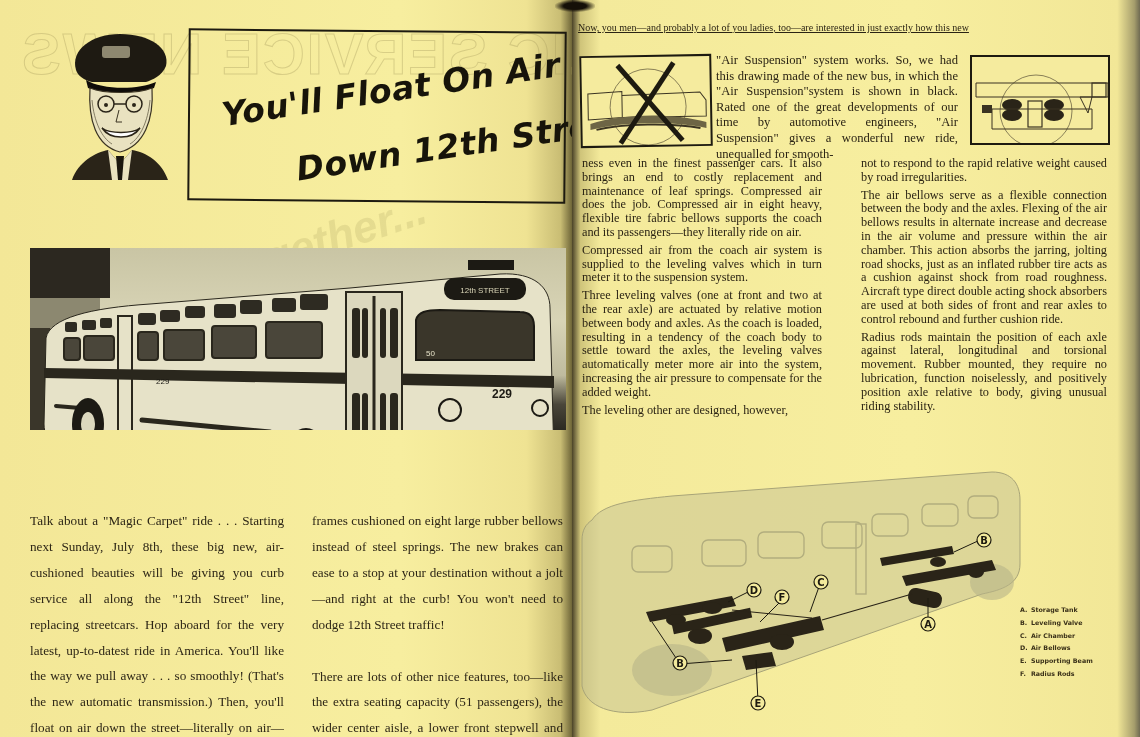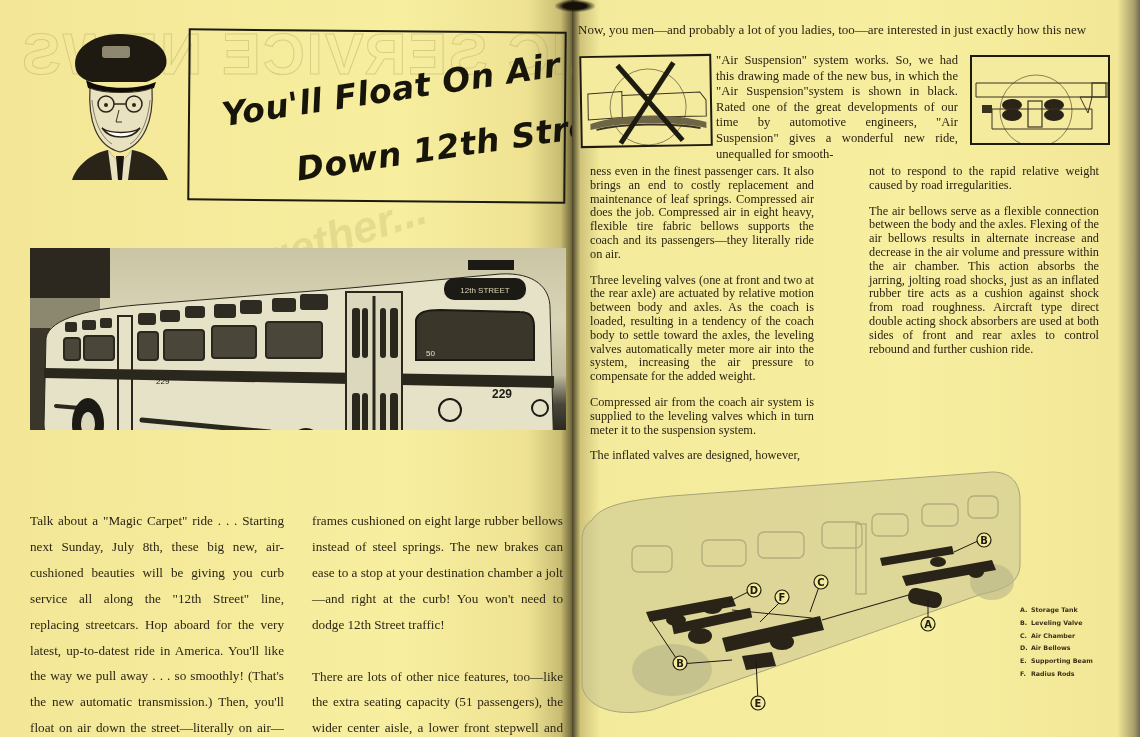--- a/index.html
+++ b/index.html
@@ -19,28 +19,28 @@
   .title-line1 { left: 30px; top: 38px; }
   .title-line2 { left: 105px; top: 92px; }
 
   .bus-photo { position: absolute; left: 30px; top: 248px; width: 536px; height: 182px; background: linear-gradient(180deg, #c9c5a4 0%, #d8d4b6 40%, #bfbb9e 70%, #4a463a 86%, #2c2a22 100%); overflow: hidden; }
   .left-text { position: absolute; font-size: 13.2px; line-height: 25.9px; text-align: justify; color: #2d2616; }
   .left-text.col1 { left: 30px; top: 508px; width: 254px; }
   .left-text.col2 { left: 312px; top: 508px; width: 251px; }
   .left-text.col2 .para2 { margin-top: 26px; }
 
   
-  .intro-line { position: absolute; left: 578px; top: 22px; font-size: 13px; color: #2b2414; white-space: nowrap; }
+  .intro-line { position: absolute; left: 578px; top: 22px; font-size: 10px; color: #2b2414; white-space: nowrap; text-decoration: underline; }
   .fig-old { position: absolute; left: 580px; top: 55px; width: 132px; height: 92px; border: 2px solid #1d1a10; transform: rotate(-1deg); background: #f5eb9e; overflow: hidden; }
   .fig-new { position: absolute; left: 970px; top: 55px; width: 140px; height: 90px; border: 2px solid #1d1a10; background: #f5eb9e; overflow: hidden; }
   .intro-text { position: absolute; left: 716px; top: 53px; width: 242px; font-size: 12.6px; line-height: 15.6px; text-align: justify; }
   .right-col { position: absolute; font-size: 12.3px; line-height: 13.8px; text-align: justify; }
   .right-col.c1 { left: 578px; top: 153px; width: 248px; }
   .right-col.c2 { left: 857px; top: 153px; width: 254px; }
-  .right-col p { margin: 12px; }
+  .right-col p { margin: 4px; }
 
   .diagram { position: absolute; left: 572px; top: 460px; width: 450px; height: 277px; }
   .legend { position: absolute; left: 1020px; top: 604px; font-family: "DejaVu Sans", sans-serif; font-size: 6.3px; font-weight: bold; color: #3a3018; line-height: 12.8px; }
   .legend .k { display: inline-block; width: 11px; }
   .callout { font-family: "DejaVu Sans", sans-serif; font-size: 10px; font-weight: bold; }
   .ghost-bg { position: absolute; color: rgba(150,140,80,0.18); font-family: "Liberation Sans", sans-serif; font-weight: bold; }
 </style>
 </head>
 <body>
 
@@ -147,21 +147,21 @@
 
         <ellipse cx="58" cy="176" rx="16" ry="26" fill="#1c1a14"></ellipse>
         <ellipse cx="58" cy="176" rx="7" ry="12" fill="#dcd8be"></ellipse>
         <ellipse cx="276" cy="212" rx="22" ry="32" fill="#1c1a14"></ellipse>
         <ellipse cx="276" cy="212" rx="11" ry="17" fill="#dcd8be" stroke="#1c1a14" stroke-width="2"></ellipse>
       </svg>
     </div>
 
     <div class="left-text col1">Talk about a "Magic Carpet" ride . . . Starting next Sunday, July 8th, these big new, air-cushioned beauties will be giving you curb service all along the "12th Street" line, replacing streetcars. Hop aboard for the very latest, up-to-datest ride in America. You'll like the way we pull away . . . so smoothly! (That's the new automatic transmission.) Then, you'll float on air down the street—literally on air—because, over and above the quiet comfort of a rubber tire ride, these big new buses have</div>
     <div class="left-text col2">
-      <p>frames cushioned on eight large rubber bellows instead of steel springs. The new brakes can ease to a stop at your destination chamber a jolt—and right at the curb! You won't need to dodge 12th Street traffic!</p>
+      <p>frames cushioned on eight large rubber bellows instead of steel springs. The new brakes can ease to a stop at your destination without a jolt—and right at the curb! You won't need to dodge 12th Street traffic!</p>
       <p class="para2">There are lots of other nice features, too—like the extra seating capacity (51 passengers), the wider center aisle, a lower front stepwell and the newest in all-weather ventilation.</p>
     </div>
   </div>
 
   <div class="page right"></div>
   <div class="gutter-top"></div>
 
   <div class="intro-line">Now, you men—and probably a lot of you ladies, too—are interested in just exactly how this new</div>
 
   <div class="fig-old">
@@ -189,28 +189,29 @@
       <ellipse cx="82" cy="58" rx="10" ry="6" fill="#2a2418"></ellipse>
       <rect x="56" y="44" width="14" height="26" fill="none" stroke="#3a3322" stroke-width="1.2"></rect>
       <path d="M20 52 L120 52 L120 72 L20 72 Z" fill="none" stroke="#3a3322" stroke-width="1"></path>
       <rect x="10" y="48" width="10" height="8" fill="#3a3322"></rect>
       <path d="M108 40 L120 40 L116 56 Z" fill="none" stroke="#3a3322" stroke-width="1"></path>
     </svg>
   </div>
 
   <div class="right-col c1">
     <p>ness even in the finest passenger cars. It also brings an end to costly replacement and maintenance of leaf springs. Compressed air does the job. Compressed air in eight heavy, flexible tire fabric bellows supports the coach and its passengers—they literally ride on air.</p>
+    <p>Compressed air from the coach air system is supplied to the leveling valves which in turn meter it to the suspension system.</p>
     <p>Three leveling valves (one at front and two at the rear axle) are actuated by relative motion between body and axles. As the coach is loaded, resulting in a tendency of the coach body to settle toward the axles, the leveling valves automatically meter more air into the system, increasing the air pressure to compensate for the added weight.</p>
-    <p>Compressed air from the coach air system is supplied to the leveling valves which in turn meter it to the suspension system.</p>
-    <p>The inflated valves are designed, however,</p>
+    <p>The leveling other are designed, however,</p>
   </div>
 
   <div class="right-col c2">
     <p>not to respond to the rapid relative weight caused by road irregularities.</p>
     <p>The air bellows serve as a flexible connection between the body and the axles. Flexing of the air bellows results in alternate increase and decrease in the air volume and pressure within the air chamber. This action absorbs the jarring, jolting road shocks, just as an inflated rubber tire acts as a cushion against shock from road roughness. Aircraft type direct double acting shock absorbers are used at both sides of front and rear axles to control rebound and further cushion ride.</p>
+    <p>Radius rods maintain the position of each axle against lateral, longitudinal and torsional movement. Rubber mounted, they require no lubrication, function noiselessly, and positively position axle relative to body, giving unusual riding stability.</p>
   </div>
 
   <div class="diagram">
     <svg width="450" height="277" viewBox="0 0 450 277">
 
       <path d="M20 60 C30 44 60 40 100 36 L420 12 C440 12 448 24 448 40 L448 104 C448 124 430 130 410 134 L80 250 C40 258 14 246 10 226 L10 80 C10 70 14 64 20 60 Z" fill="#c8c494" fill-opacity="0.55" stroke="#a8a478" stroke-width="1"></path>
       <g fill="none" stroke="#a8a478" stroke-width="1.4" opacity="0.8">
         <rect x="60" y="86" width="40" height="26" rx="6"></rect>
         <rect x="130" y="80" width="44" height="26" rx="6"></rect>
         <rect x="186" y="72" width="46" height="26" rx="6"></rect>

